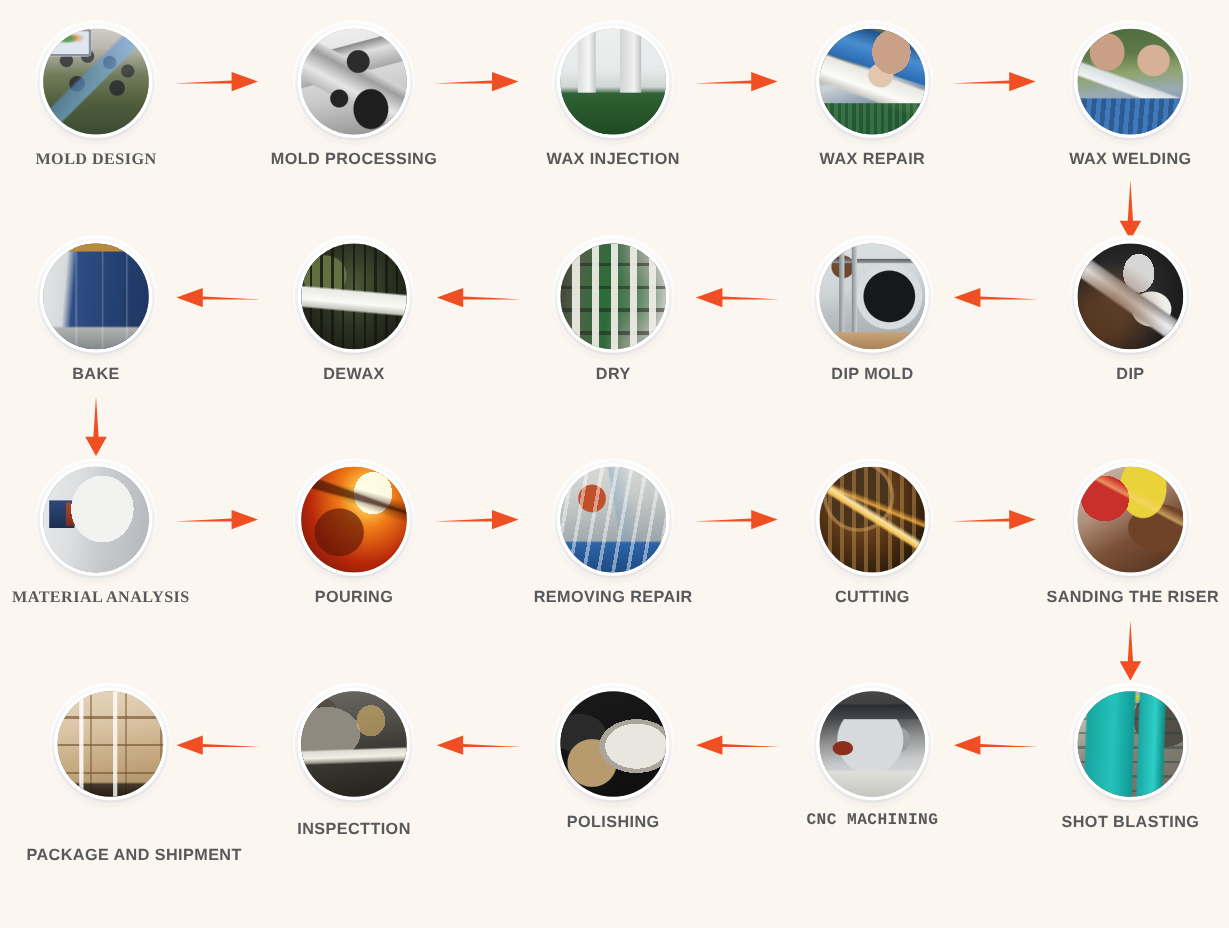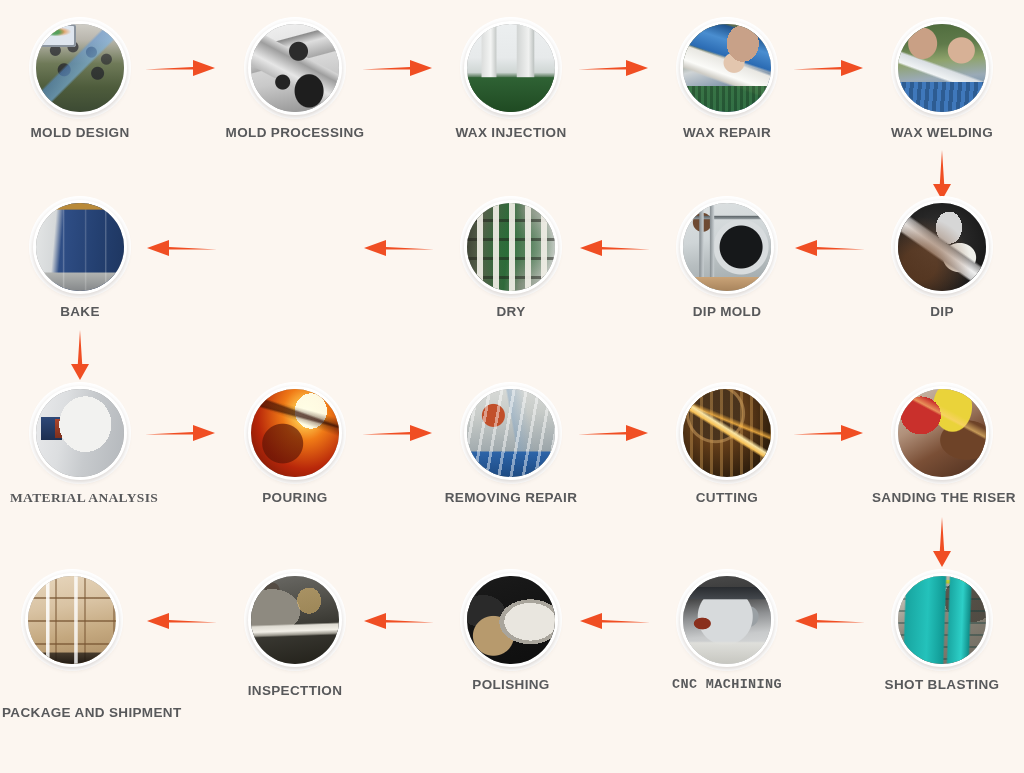--- a/index.html
+++ b/index.html
@@ -394,21 +394,21 @@
       repeating-linear-gradient(180deg, transparent 0 10px, rgba(20,60,58,.4) 10px 12px),
       linear-gradient(180deg, transparent 4%, #c9d132 5%, #b8bf2c 8%, transparent 9%),
       radial-gradient(ellipse at 82% 26%, rgba(60,55,48,.7) 22px 26px, transparent 23px);
   }
 </style>
 </head>
 <body>
 
 <div id="flow-canvas">
 
-  <div class="node" style="left:10px;  top:21px;">
+  <div class="node" style="left:10px;  top:21px;font-family:Liberation Serif, serif;">
     <div class="circle-frame">
       <div class="circle-photo ph-mold-design">
         <div class="layer l1"></div>
           <div class="layer l2"></div>
           <div class="layer l3"></div>
         <div class="l4"></div>
           <div class="l5"></div>
       </div>
     </div>
     <div class="node-label">MOLD DESIGN</div>
@@ -512,20 +512,30 @@
     <div class="circle-frame">
       <div class="circle-photo ph-dry">
         <div class="layer l1"></div>
           <div class="layer l3"></div>
           <div class="layer l2"></div>
       </div>
     </div>
     <div class="node-label">DRY</div>
   </div>
 
+  <div class="node" style="left:225px; top:200px;">
+    <div class="circle-frame">
+      <div class="circle-photo ph-dewax">
+        <div class="layer l1"></div>
+          <div class="layer l3"></div>
+          <div class="layer l2"></div>
+      </div>
+    </div>
+    <div class="node-label">DEWAX</div>
+  </div>
 
   <div class="node" style="left:10px;  top:200px;">
     <div class="circle-frame">
       <div class="circle-photo ph-bake">
         <div class="layer l1"></div>
           <div class="layer l2"></div>
           <div class="layer l3"></div>
       </div>
     </div>
     <div class="node-label">BAKE</div>
@@ -677,21 +687,21 @@
     <div class="circle-frame">
       <div class="circle-photo ph-inspection">
         <div class="layer l1"></div>
           <div class="layer l2"></div>
           <div class="layer l3"></div>
       </div>
     </div>
     <div class="node-label" style="margin-top:17px;">INSPECTTION</div>
   </div>
 
-  <div class="node" style="left:2px;  top:573px;">
+  <div class="node" style="left:22px;  top:573px;">
     <div class="circle-frame">
       <div class="circle-photo ph-package">
         <div class="layer l1"></div>
           <div class="layer l2"></div>
           <div class="layer l3"></div>
       </div>
     </div>
     <div class="node-label" style="margin-top:39px;">PACKAGE AND SHIPMENT</div>
   </div>
 

